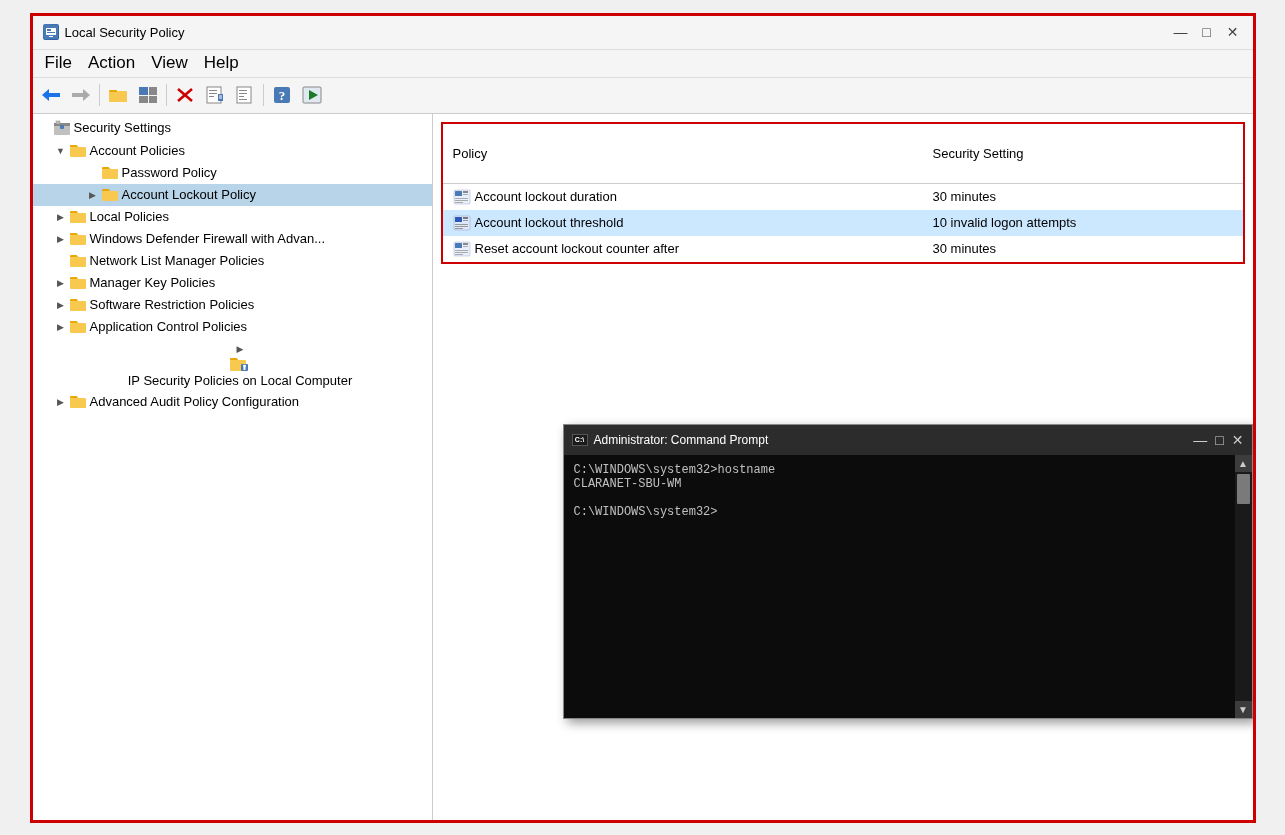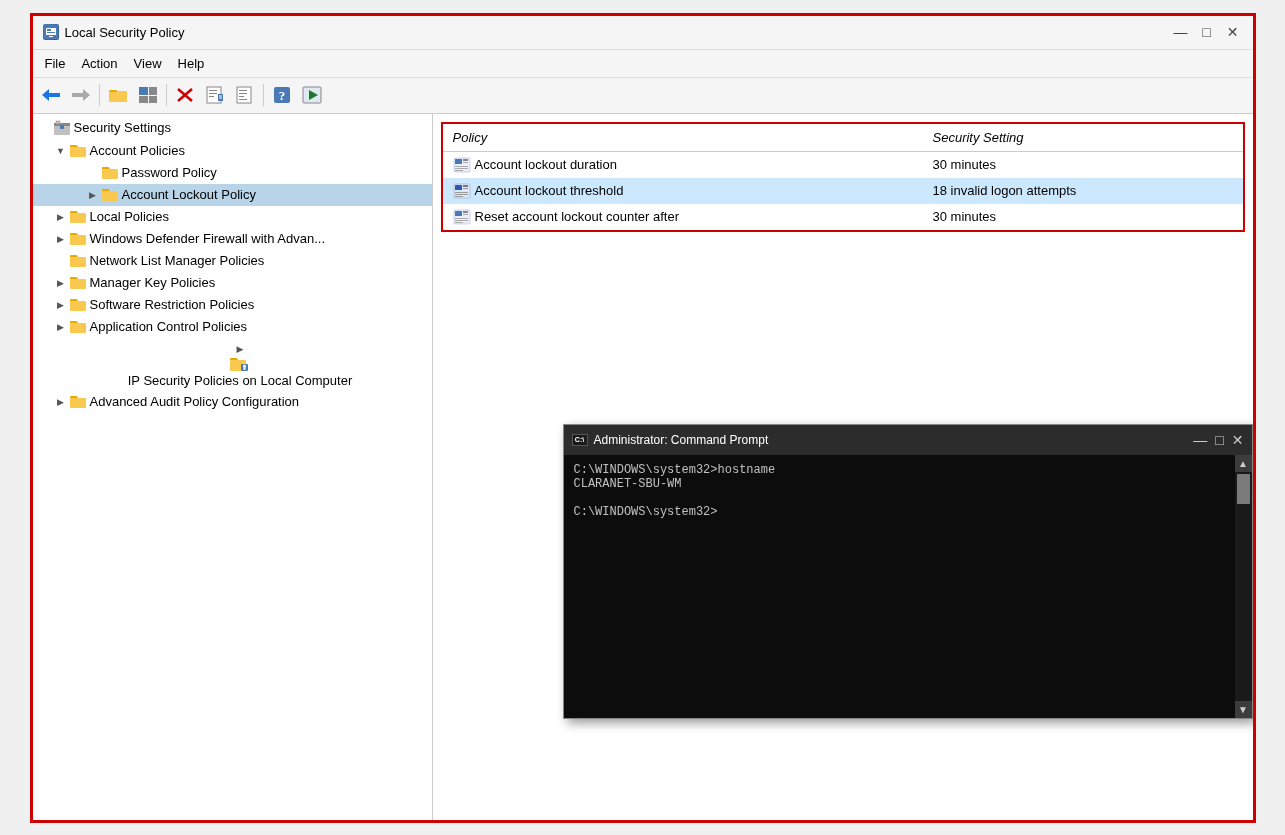--- a/index.html
+++ b/index.html
@@ -75,21 +75,21 @@
       background: #f5f5f5;
       border-bottom: 1px solid #ddd;
       padding: 2px 4px;
       height: 28px;
       align-items: center;
     }
     .menu-item {
       padding: 3px 8px;
       cursor: pointer;
       color: #000;
-      font-size: 13px;
+      font-size: 17px;
     }
 
     
     .toolbar {
       display: flex;
       align-items: center;
       gap: 2px;
       background: #f5f5f5;
       border-bottom: 1px solid #ccc;
       padding: 3px 4px;
@@ -185,27 +185,26 @@
       margin: 8px;
       background: #fff;
     }
 
     .policy-table {
       width: 100%;
       border-collapse: collapse;
     }
     .policy-table th {
       text-align: left;
-      padding: 6px 10px;
+      padding: 22px 10px;
       font-weight: normal;
       font-size: 13px;
       color: #000;
       border-bottom: 1px solid #ccc;
       background: #fff;
-      font-style: italic;
     }
     .policy-table td {
       padding: 5px 10px;
       font-size: 13px;
       color: #000;
       vertical-align: middle;
     }
     .policy-table tr.highlighted {
       background: #cce8ff;
     }
@@ -625,21 +624,21 @@
                       <rect x="10" y="2" width="5" height="2" fill="#777"></rect>
                       <rect x="10" y="5" width="5" height="1" fill="#999"></rect>
                       <rect x="2" y="9" width="13" height="1" fill="#999"></rect>
                       <rect x="2" y="11" width="13" height="1" fill="#999"></rect>
                       <rect x="2" y="13" width="8" height="1" fill="#999"></rect>
                     </svg>
                   </span>
                   <span>Account lockout threshold</span>
                 </div>
               </td>
-              <td>18 invalid logon attempts</td>
+              <td>10 invalid logon attempts</td>
             </tr>
             <tr>
               <td>
                 <div class="policy-name-cell">
                   <span class="policy-icon">
                     <svg width="18" height="16" viewBox="0 0 18 16">
                       <rect x="1" y="1" width="16" height="14" fill="#e8f0fe" stroke="#aac" stroke-width="0.5" rx="1"></rect>
                       <rect x="2" y="2" width="7" height="5" fill="#4a7ab5" rx="0.5"></rect>
                       <rect x="10" y="2" width="5" height="2" fill="#888"></rect>
                       <rect x="10" y="5" width="5" height="1" fill="#aaa"></rect>

